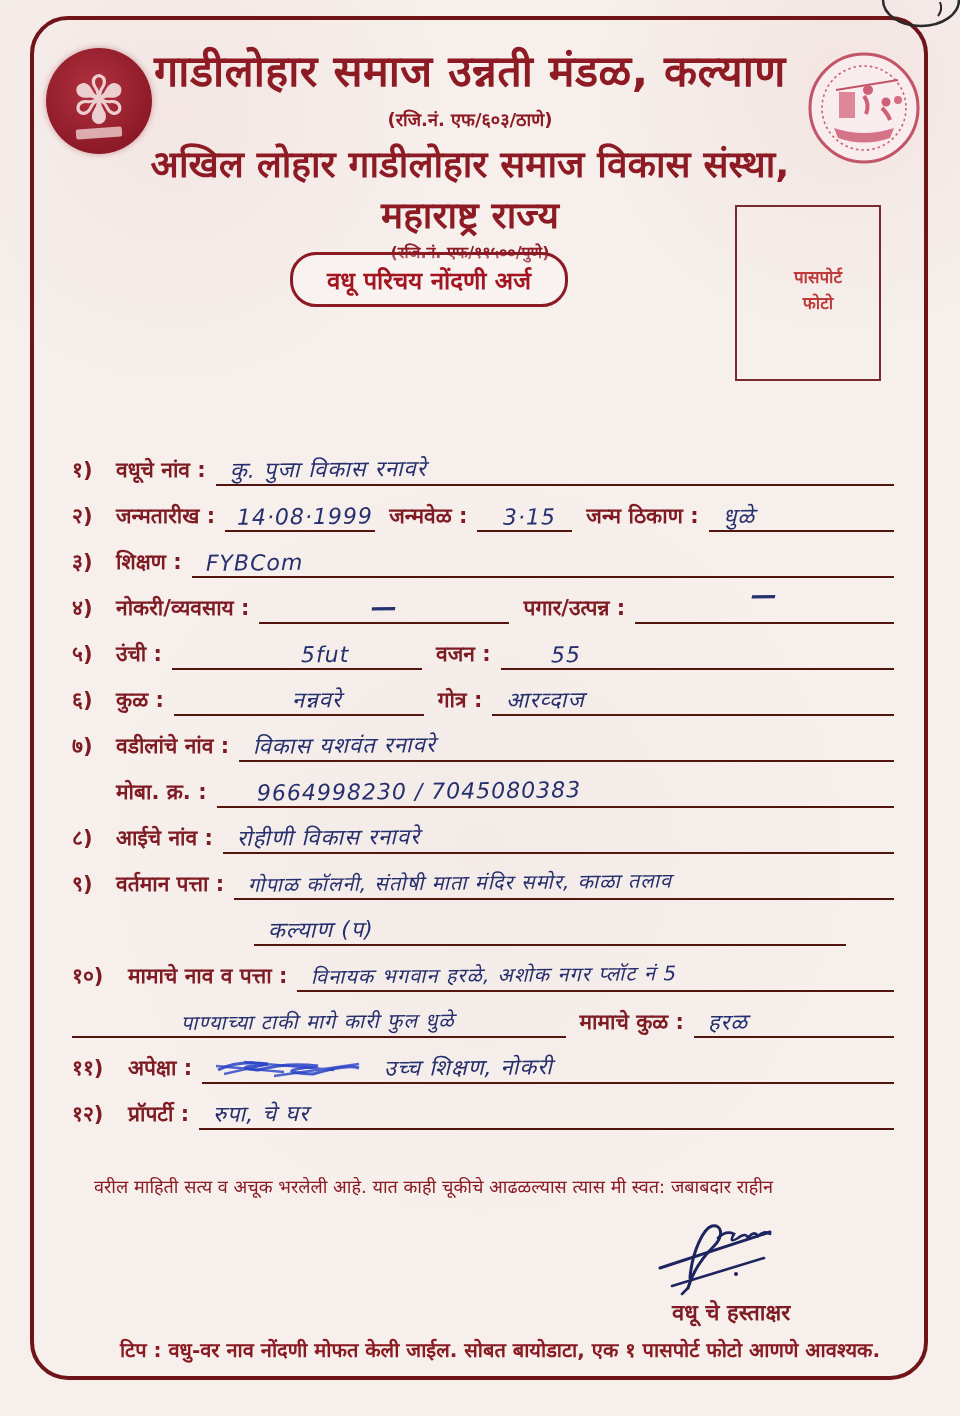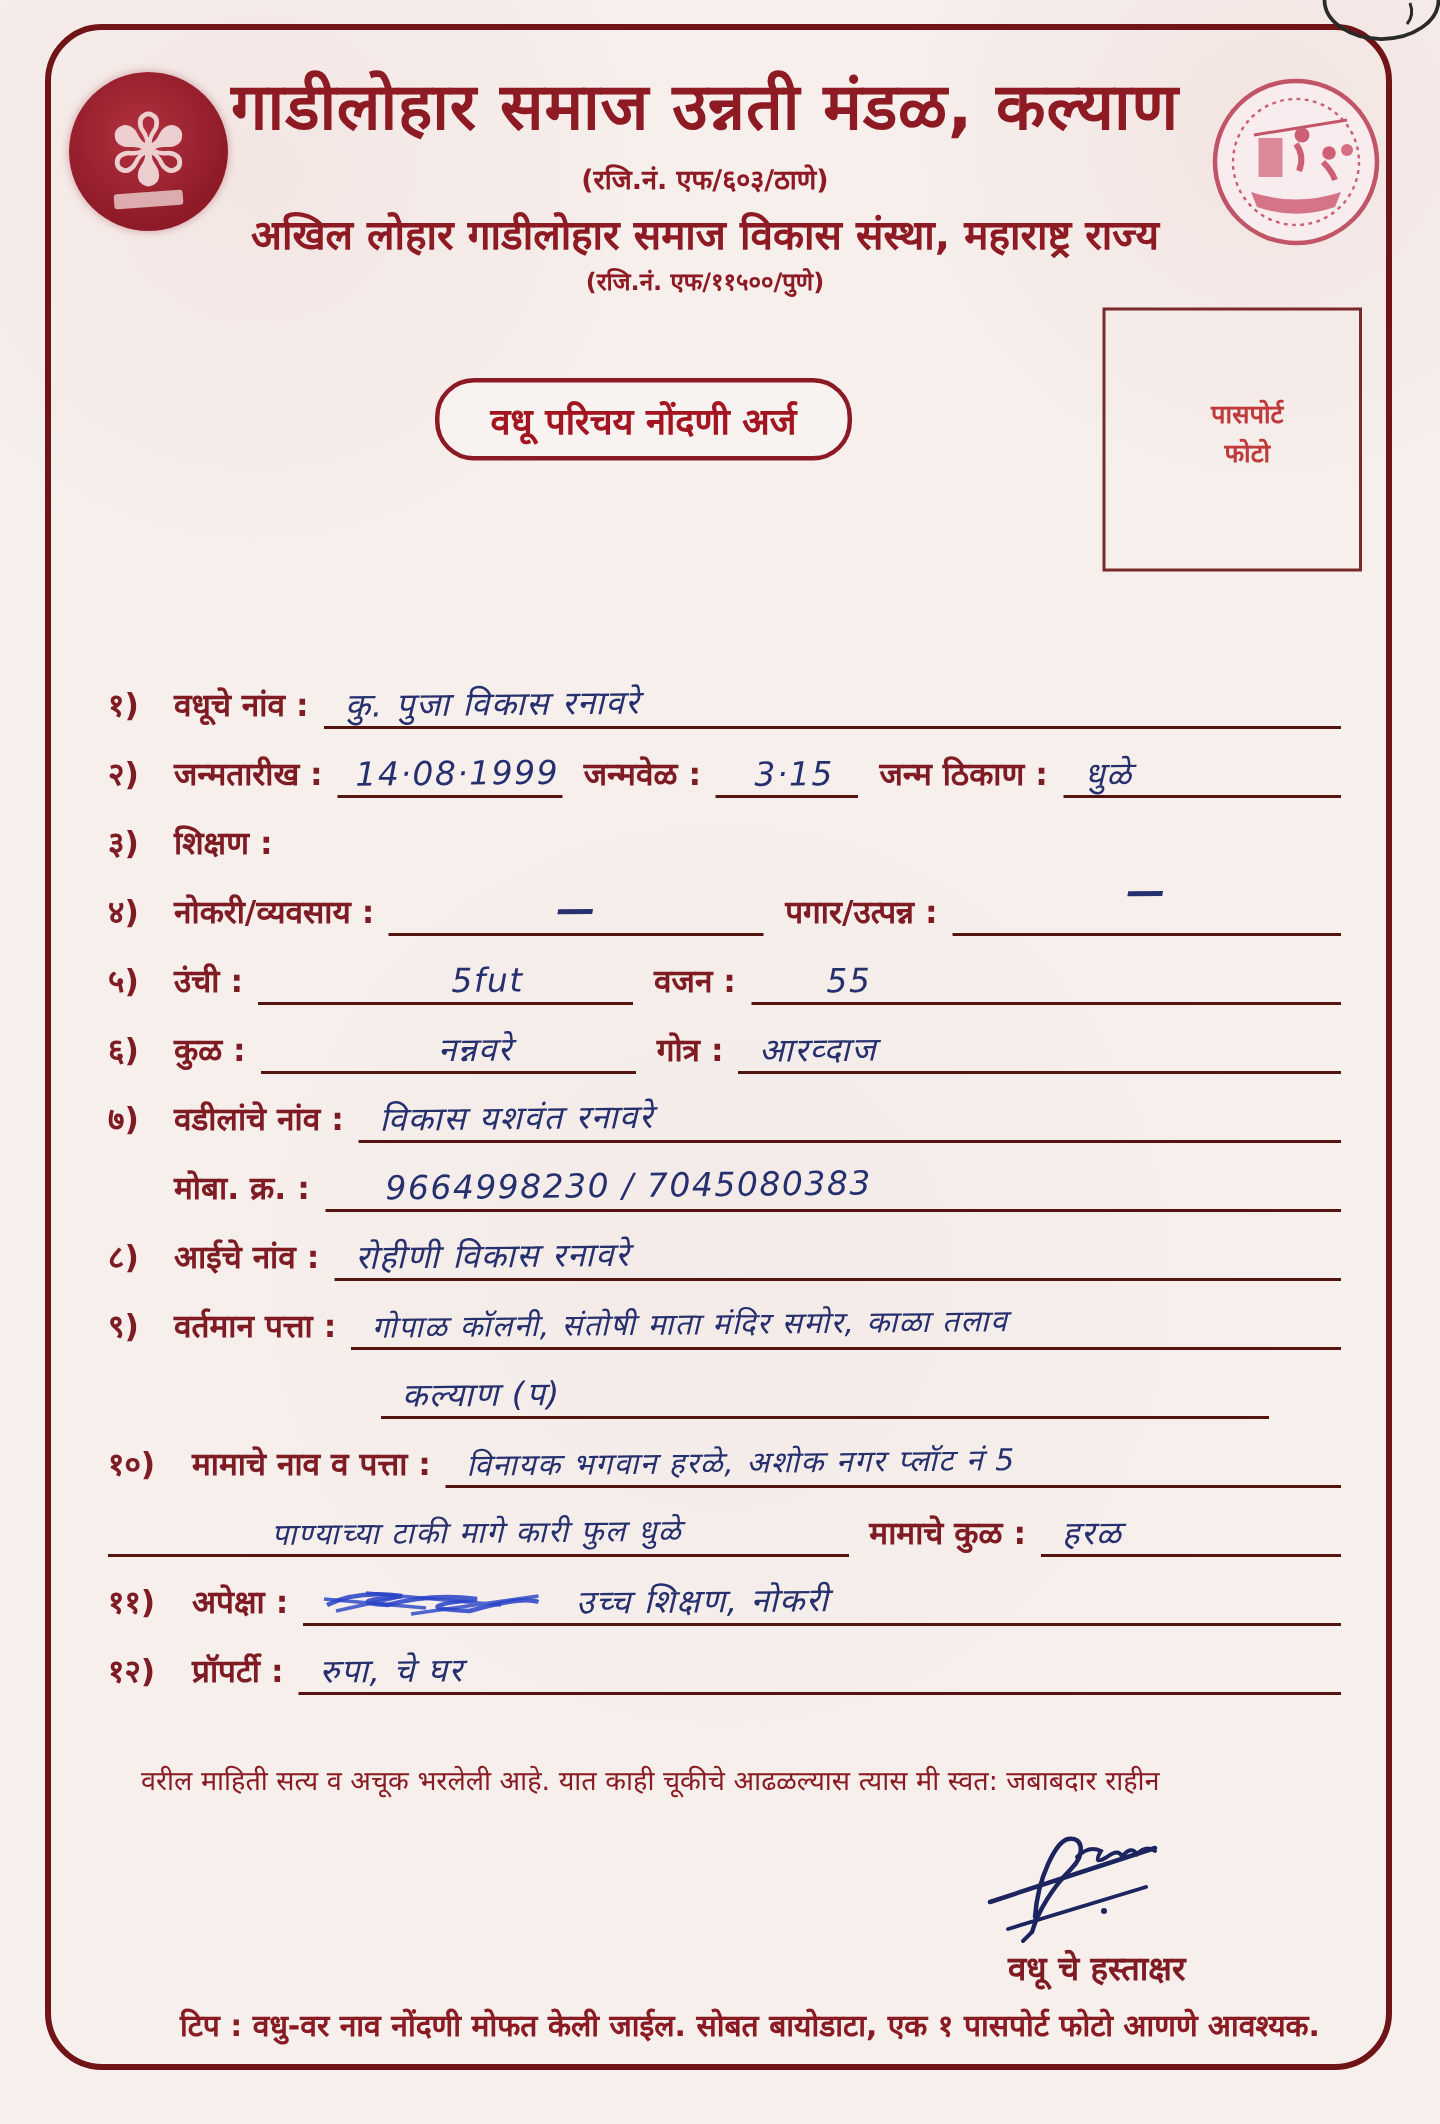--- a/index.html
+++ b/index.html
@@ -17,26 +17,26 @@
   
   .emblem-left{position:absolute;left:46px;top:48px;width:106px;height:106px;border-radius:50%;
     background:radial-gradient(circle at 45% 40%, #b23240, #8e1a27 70%);
     display:flex;align-items:center;justify-content:center;box-shadow:0 0 6px rgba(150,40,50,.4);}
   .emblem-left .glyph{color:#f4dddd;font-size:66px;line-height:1;opacity:.92;}
   .emblem-left .banner{position:absolute;bottom:16px;left:30px;width:46px;height:10px;background:#e7c4c4;border-radius:2px;opacity:.85;transform:rotate(-4deg);}
   .seal-right{position:absolute;left:806px;top:50px;width:116px;height:116px;}
   .header-text{position:absolute;left:130px;top:40px;width:680px;text-align:center;color:#8e1b24;}
   .h-org1{font-size:43px;font-weight:bold;letter-spacing:.5px;}
   .h-reg1{font-size:18px;font-weight:bold;margin-top:8px;}
-  .h-org2{font-size:27px;font-weight:bold;margin-top:6px;}
+  .h-org2{font-size:37px;font-weight:bold;margin-top:6px;}
   .h-reg2{font-size:16px;font-weight:bold;margin-top:2px;}
   
   .title-pill{position:absolute;left:290px;top:252px;border:3px solid #8c1a24;border-radius:26px;
     padding:8px 34px;font-size:24px;font-weight:bold;color:#a31621;background:rgba(255,255,255,.25);}
-  .photo-box{position:absolute;left:735px;top:205px;width:173px;height:176px;border:2px solid #7a2a2a;
+  .photo-box{position:absolute;left:735px;top:205px;width:146px;height:176px;border:2px solid #7a2a2a;
     color:#bf3a3a;font-size:17px;font-weight:bold;text-align:center;padding-top:58px;box-sizing:border-box;
     white-space:pre-line;line-height:1.5;padding-left:20px;}
   .corner-scribble{position:absolute;left:878px;top:-28px;}
   
   .form-area{position:absolute;left:72px;top:440px;width:822px;}
   .row{display:flex;align-items:flex-end;height:46px;}
   .num{color:#7f1b22;font-weight:bold;font-size:21px;flex:0 0 44px;padding-bottom:3px;}
   .lbl{color:#7f1b22;font-weight:bold;font-size:21px;flex:none;white-space:nowrap;padding-bottom:3px;}
   .fill{flex:1 1 auto;border-bottom:2px solid #54140f;margin-left:10px;height:38px;
     display:flex;align-items:flex-end;min-width:40px;}
@@ -119,20 +119,23 @@
       </span>
       <span class="lbl">जन्म ठिकाण :</span>
       <span class="fill">
         <span class="hw">धुळे</span>
       </span>
     </div>
 
     <div class="row">
       <span class="num">३)</span>
       <span class="lbl">शिक्षण :</span>
+      <span class="fill">
+        <span class="hw">FYBCom</span>
+      </span>
     </div>
 
     <div class="row">
       <span class="num">४)</span>
       <span class="lbl">नोकरी/व्यवसाय :</span>
       <span class="fill mid w290">
         <span class="hw dash center">—</span>
       </span>
       <span class="lbl">पगार/उत्पन्न :</span>
       <span class="fill">

